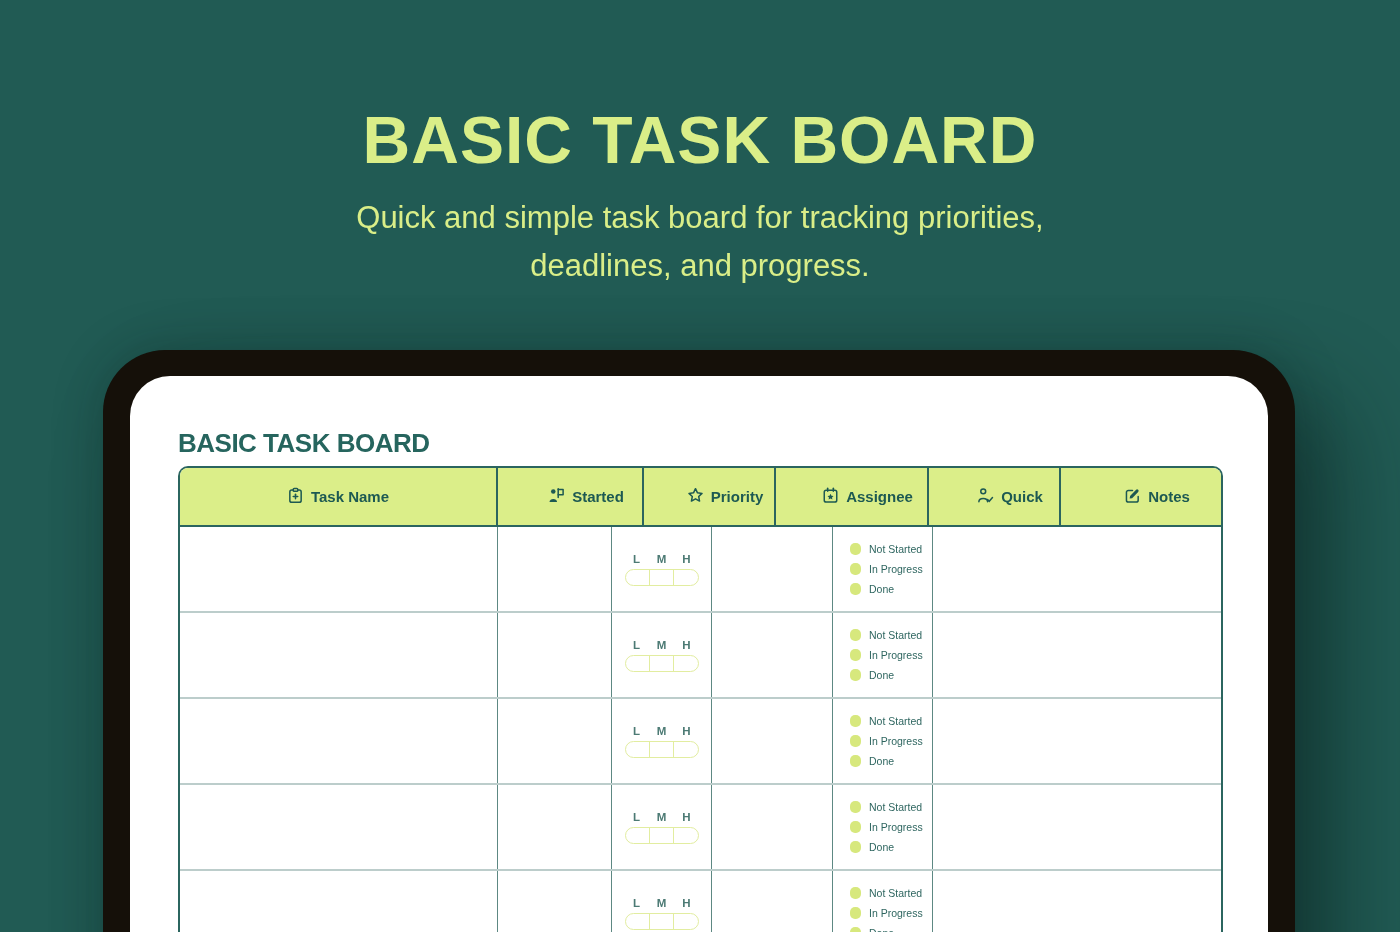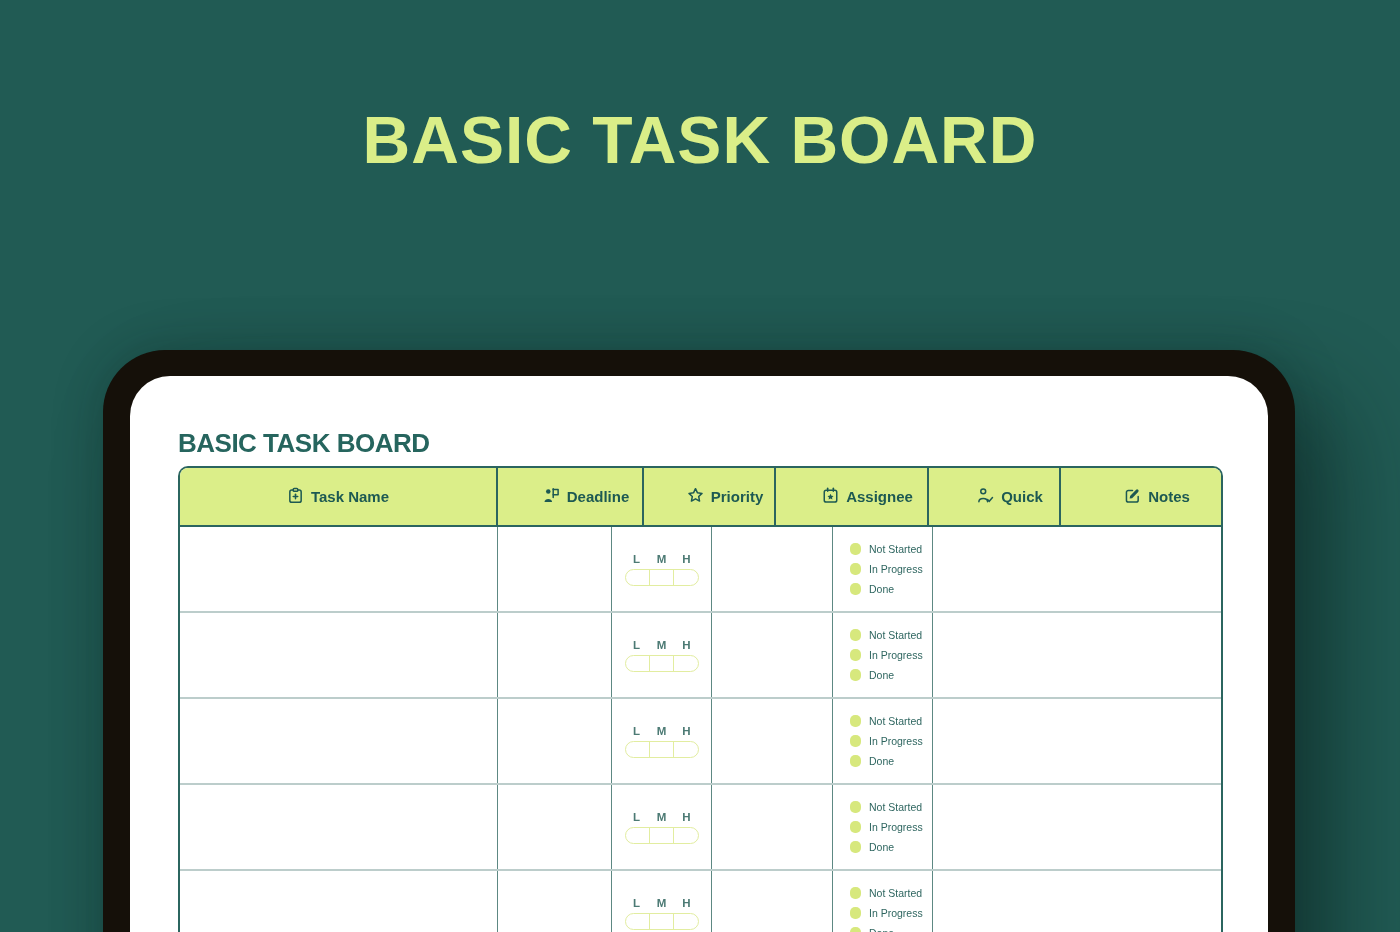--- a/index.html
+++ b/index.html
@@ -110,20 +110,22 @@
     width:11px; height:12px; border-radius:5px;
     background:#D7E87D; flex:0 0 auto;
   }
   .slabel { font-size:10.5px; color:#2F6660; }
 </style>
 </head>
 <body>
 
 <h1 class="hero-title">BASIC TASK BOARD</h1>
 <div class="hero-subtitle">
+  <div>Quick and simple task board for tracking priorities,</div>
+  <div>deadlines, and progress.</div>
 </div>
 
 <div class="tablet">
   <div class="tablet-screen"></div>
 </div>
 
 <div class="card-heading">BASIC TASK BOARD</div>
 
 <div class="task-table">
 
@@ -141,21 +143,21 @@
     </div>
     <div class="th">
       <span>
         <svg width="17" height="17" viewBox="0 0 18 18" fill="none" stroke="#1D5952" stroke-width="1.6" stroke-linecap="round" stroke-linejoin="round">
           <circle cx="5.6" cy="4.8" r="2.4" fill="#1D5952" stroke="none"></circle>
           <path d="M1.6,16 C1.6,11.6 9.6,11.6 9.6,16 Z" fill="#1D5952" stroke="none"></path>
           <path d="M10.8,1.8 V11"></path>
           <path d="M10.8,2.6 H16 V8.2 H10.8"></path>
         </svg>
       </span>
-      <span>Deadline</span>
+      <span>Started</span>
     </div>
     <div class="th">
       <span>
         <svg width="17" height="17" viewBox="0 0 18 18" fill="none" stroke="#1D5952" stroke-width="1.6" stroke-linejoin="round">
           <path d="M9 1.8 L11.1 6.2 L15.9 6.8 L12.4 10.1 L13.3 14.9 L9 12.5 L4.7 14.9 L5.6 10.1 L2.1 6.8 L6.9 6.2 Z"></path>
         </svg>
       </span>
       <span>Priority</span>
     </div>
     <div class="th">

